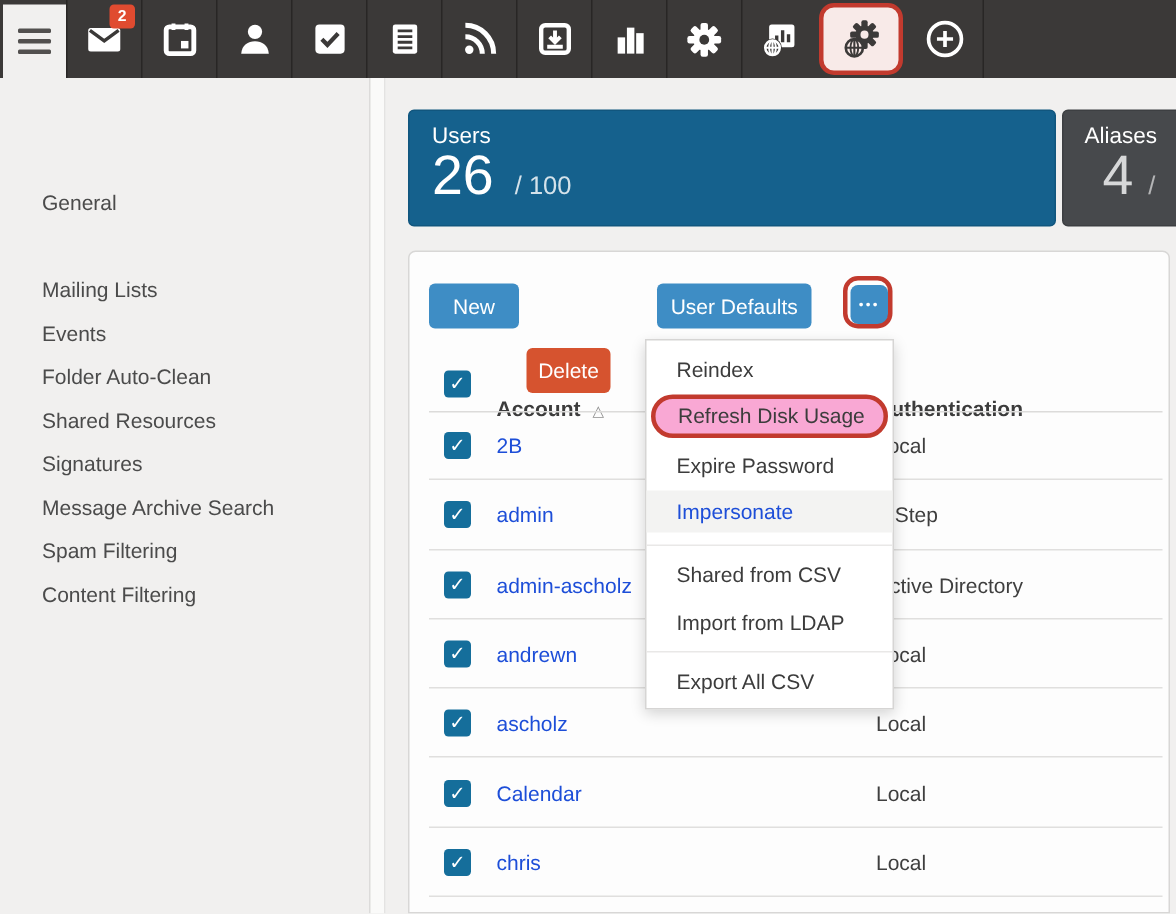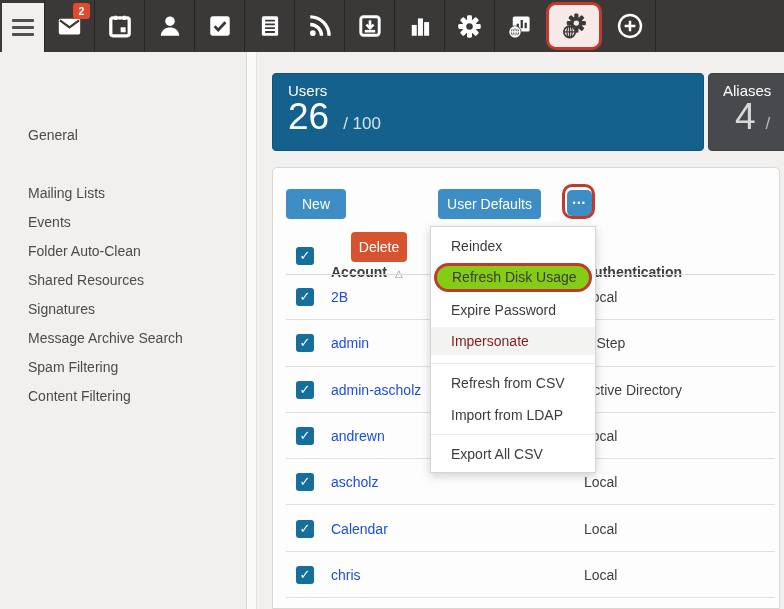--- a/index.html
+++ b/index.html
@@ -56,23 +56,23 @@
 
   .trow { position:absolute; left:13px; right:4px; height:46.3px; border-bottom:1px solid #e0dfde; cursor:pointer; }
   .trow .row-check { left:10px; top:14px; }
   .row-name { position:absolute; left:45px; top:0; line-height:46.3px; font-size:14px; color:#1d4ed8; white-space:nowrap; }
   .row-auth { position:absolute; left:298px; top:0; line-height:46.3px; font-size:14px; color:#3f3f3f; white-space:nowrap; }
 
   
   .menu { position:absolute; left:430px; top:226px; width:166px; height:247px; background:#fff; border:1px solid #d6d5d4; box-shadow:0 3px 9px rgba(0,0,0,0.18); z-index:5; }
   .mitem { position:absolute; left:0; right:0; height:30px; line-height:30px; padding-left:20px; font-size:14px; color:#3c3c3c; cursor:pointer; white-space:nowrap; }
   .mi-0 { top:4px; }
-  .mi-1 { top:36px; left:3px; right:3px; height:29px; line-height:23px; background:#84cc16; border:3px solid #c23a2e; border-radius:15px; padding-left:15px; }
+  .mi-1 { top:36px; left:3px; right:3px; height:29px; line-height:23px; background:#f9a8d4; border:3px solid #c23a2e; border-radius:15px; padding-left:15px; }
   .mi-2 { top:68px; }
-  .mi-3 { top:100px; height:28px; line-height:28px; background:#f3f3f2; color:#7f1d1d; cursor:default; }
+  .mi-3 { top:100px; height:28px; line-height:28px; background:#f3f3f2; color:#1d4ed8; cursor:default; }
   .mdiv { position:absolute; left:0; right:0; height:0; border-top:1px solid #e9e8e7; }
   .md-0 { top:136px; }
   .md-1 { top:207px; }
   .mi-4 { top:141px; }
   .mi-5 { top:173px; }
   .mi-6 { top:212px; }
 
   
   .ring-more { position:absolute; left:562px; top:184px; width:33px; height:35px; border:3px solid #c23a2e; border-radius:10px; z-index:9; pointer-events:none; }
 </style>
@@ -280,21 +280,21 @@
       <span class="row-auth">Local</span>
     </div>
   </div>
 
   <div class="menu">
     <div class="mitem mi-0">Reindex</div>
     <div class="mitem mi-1">Refresh Disk Usage</div>
     <div class="mitem mi-2">Expire Password</div>
     <div class="mitem mi-3" aria-disabled="true">Impersonate</div>
     <div class="mdiv md-0"></div>
-    <div class="mitem mi-4">Refresh from CSV</div>
+    <div class="mitem mi-4">Shared from CSV</div>
     <div class="mitem mi-5">Import from LDAP</div>
     <div class="mdiv md-1"></div>
     <div class="mitem mi-6">Export All CSV</div>
   </div>
 
   <div class="ring-more"></div>
 
 </div>
 
 </body></html>

